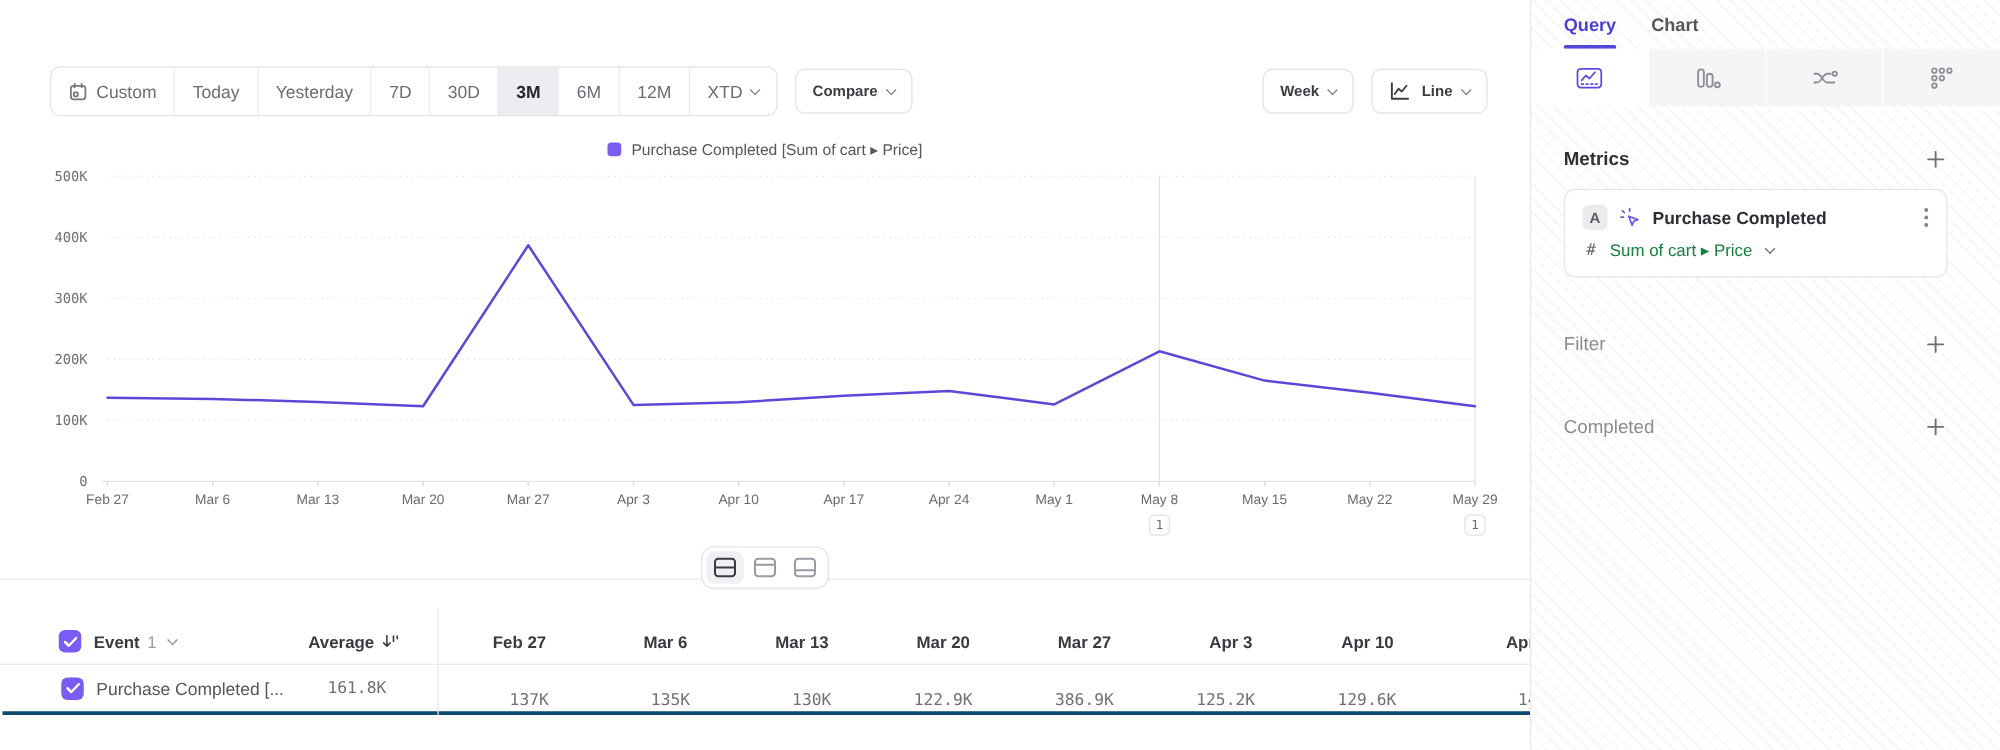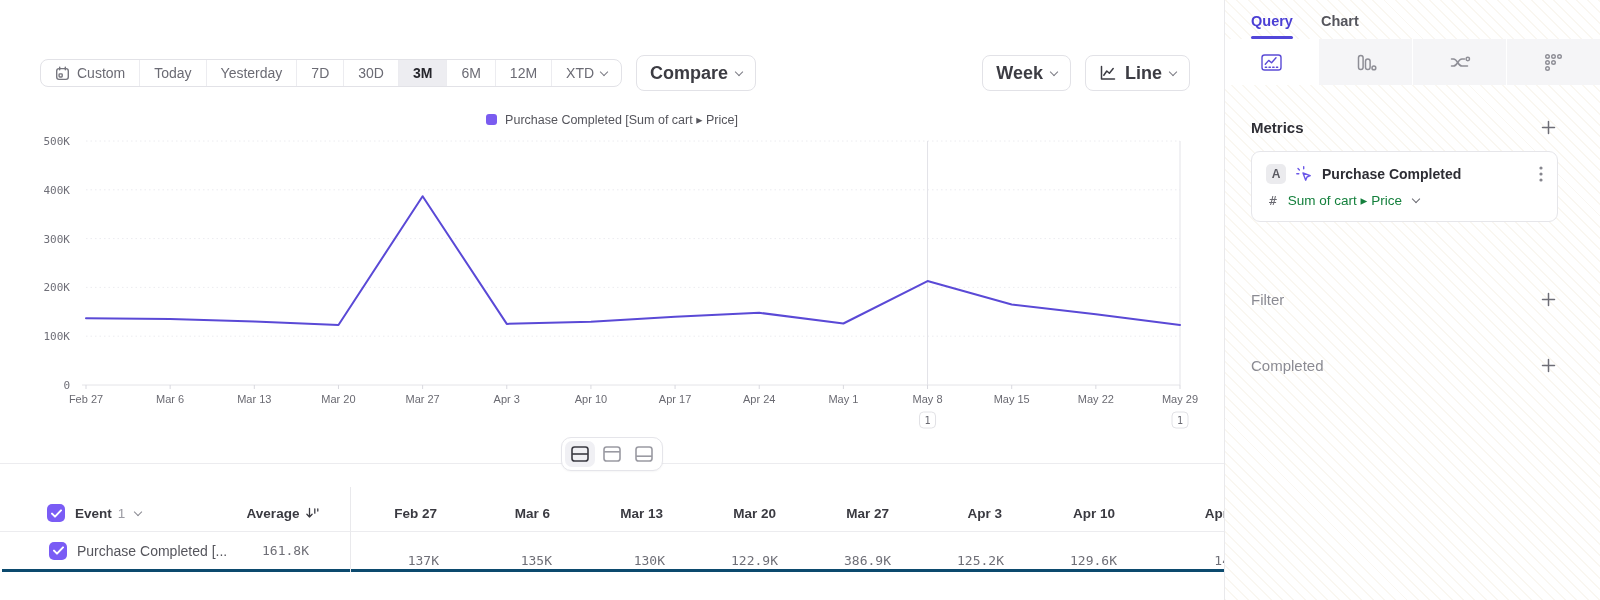--- a/index.html
+++ b/index.html
@@ -2,25 +2,25 @@
 <html><head>
 <meta charset="utf-8">
 <style>
   * { margin:0; padding:0; box-sizing:border-box; }
   body { background:#fff; font-family:"Liberation Sans",sans-serif; }
   .app { position:relative; width:1600px; height:600px; overflow:hidden; background:#fff; }
   .main { position:absolute; left:0; top:0; width:1224px; height:600px; overflow:hidden; }
 
   
   .toolbar { position:absolute; left:40px; right:34px; top:55px; height:36px; display:flex; align-items:center; gap:14px; }
-  .range-group { display:flex; align-items:stretch; height:28px; border:1px solid #e2e2e7; border-radius:8px; background:#fff; overflow:hidden; }
+  .range-group { display:flex; align-items:stretch; height:40px; border:1px solid #e2e2e7; border-radius:8px; background:#fff; overflow:hidden; }
   .range-item { display:flex; align-items:center; gap:7px; padding:0 14px; font-size:14px; color:#6b6b74; cursor:pointer; border-left:1px solid #ececf0; white-space:nowrap; }
   .range-item:first-child { border-left:none; }
   .range-item.active { background:#ededf1; color:#26262c; font-weight:700; }
-  .btn { display:flex; align-items:center; gap:8px; height:36px; padding:0 13px; border:1px solid #e2e2e7; border-radius:8px; background:#fff; font-size:18px; font-weight:600; color:#3c3c43; cursor:pointer; font-family:inherit; }
+  .btn { display:flex; align-items:center; gap:8px; height:36px; padding:0 13px; border:1px solid #e2e2e7; border-radius:8px; background:#fff; font-size:12px; font-weight:600; color:#3c3c43; cursor:pointer; font-family:inherit; }
   .spacer { flex:1; }
   .chev { display:inline-block; width:6px; height:6px; border-right:1.6px solid #7c7c85; border-bottom:1.6px solid #7c7c85; transform:rotate(45deg); margin-top:-3px; }
 
   
   .legend { position:absolute; top:112px; left:0; width:100%; display:flex; justify-content:center; align-items:center; gap:8px; font-size:12.5px; color:#55555c; }
   .swatch { width:11px; height:11px; border-radius:3px; background:#7a5cf0; }
 
   
   #chart { position:absolute; left:0; top:130px; }
 
@@ -55,21 +55,21 @@
   .ptab.active .lbl { color:#4b3fd4; }
   .ptab .ul { height:3px; border-radius:2px; margin-top:7px; background:transparent; }
   .ptab.active .ul { background:#5246d9; }
   .cstrip { display:flex; margin-top:0; height:46px; }
   .ccell { flex:1; display:flex; align-items:center; justify-content:center; background:#f5f5f7; border-left:1px solid #fff; cursor:pointer; }
   .ccell:first-child { border-left:none; }
   .ccell.active { background:#fff; }
   .sections { padding:0 42px 0 26px; }
   .sec-head { display:flex; align-items:center; justify-content:space-between; }
   .sec-head.metrics { margin-top:33px; }
-  .sec-head.filter { margin-top:68px; }
+  .sec-head.filter { margin-top:44px; }
   .sec-head.breakdown { margin-top:47px; }
   .sec-title { font-size:15px; font-weight:700; color:#2f2f36; }
   .sec-title.dim { font-weight:500; color:#8b8b93; }
   .plusbtn { background:none; border:none; cursor:pointer; display:flex; padding:2px; }
   .card { margin-top:14px; background:#fff; border:1px solid #e6e6ea; border-radius:9px; padding:12px 12px 13px 14px; }
   .card-r1 { display:flex; align-items:center; gap:9px; }
   .abadge { width:20px; height:20px; border-radius:5px; background:#ebebee; color:#5b5b63; font-size:12px; font-weight:600; display:flex; align-items:center; justify-content:center; }
   .mname { flex:1; font-size:14px; font-weight:600; color:#2d2d34; }
   .kebab { background:none; border:none; cursor:pointer; display:flex; padding:2px; }
   .card-r2 { display:flex; align-items:center; gap:11px; margin-top:8px; padding-left:3px; cursor:pointer; }

